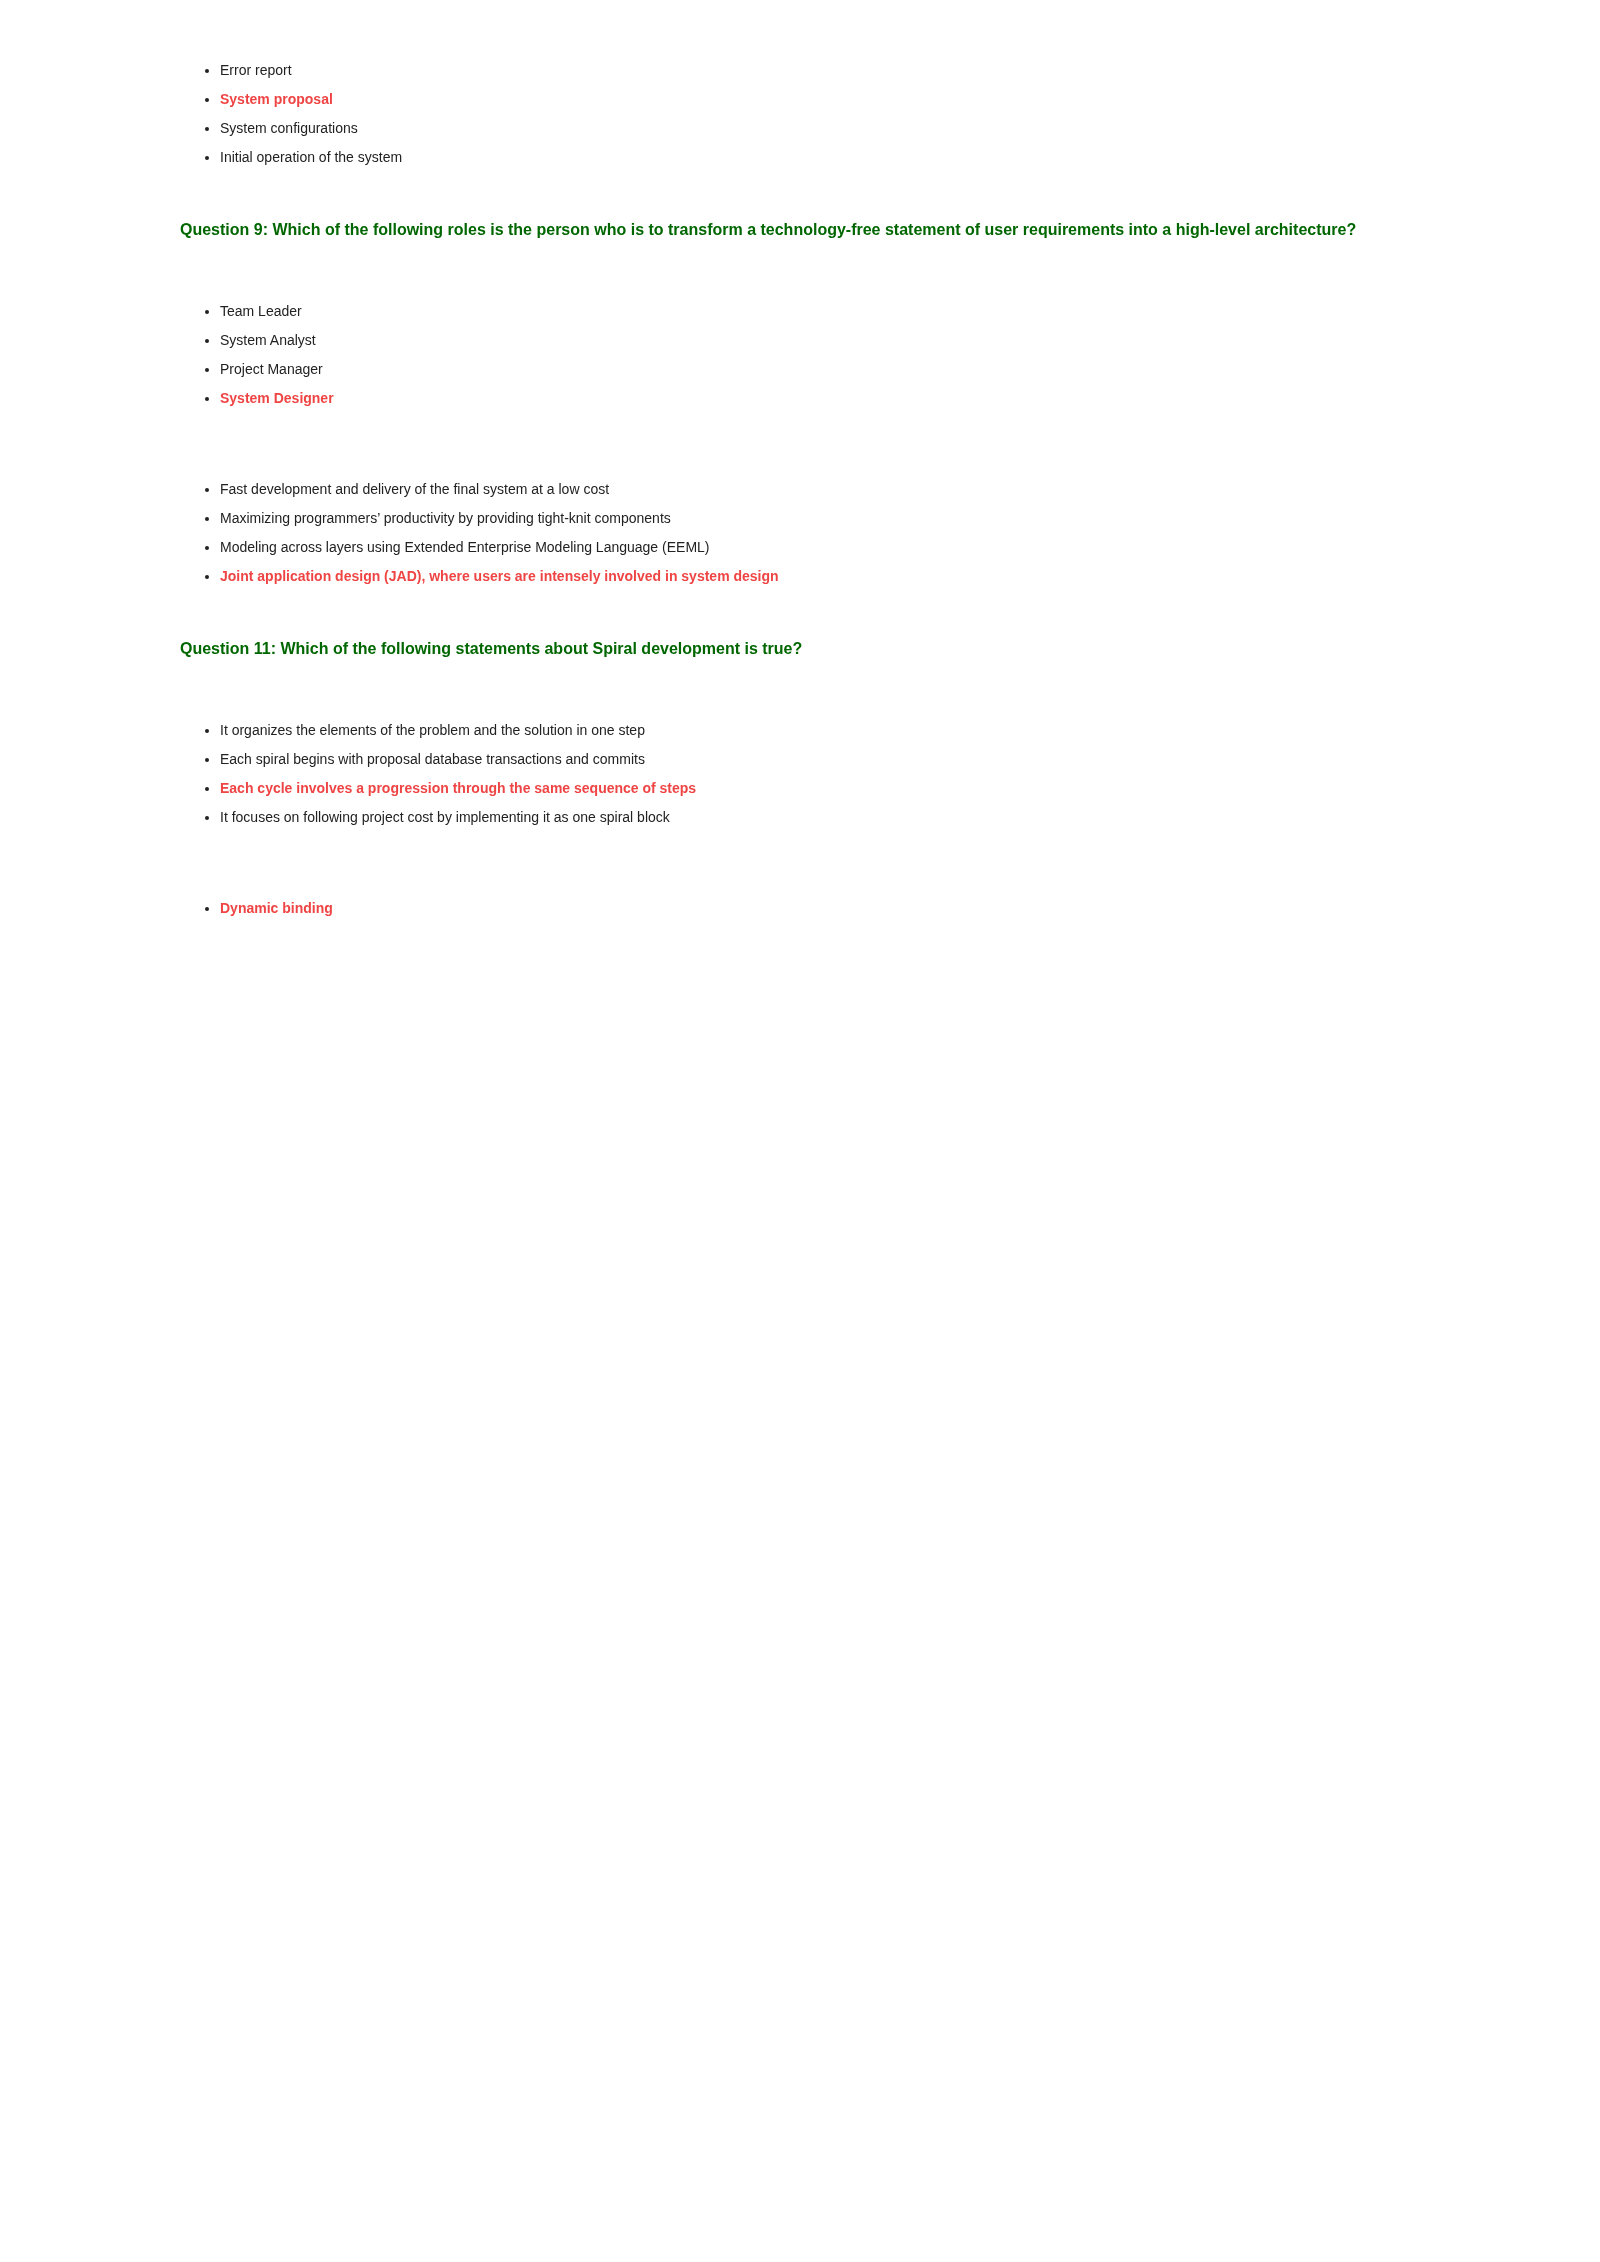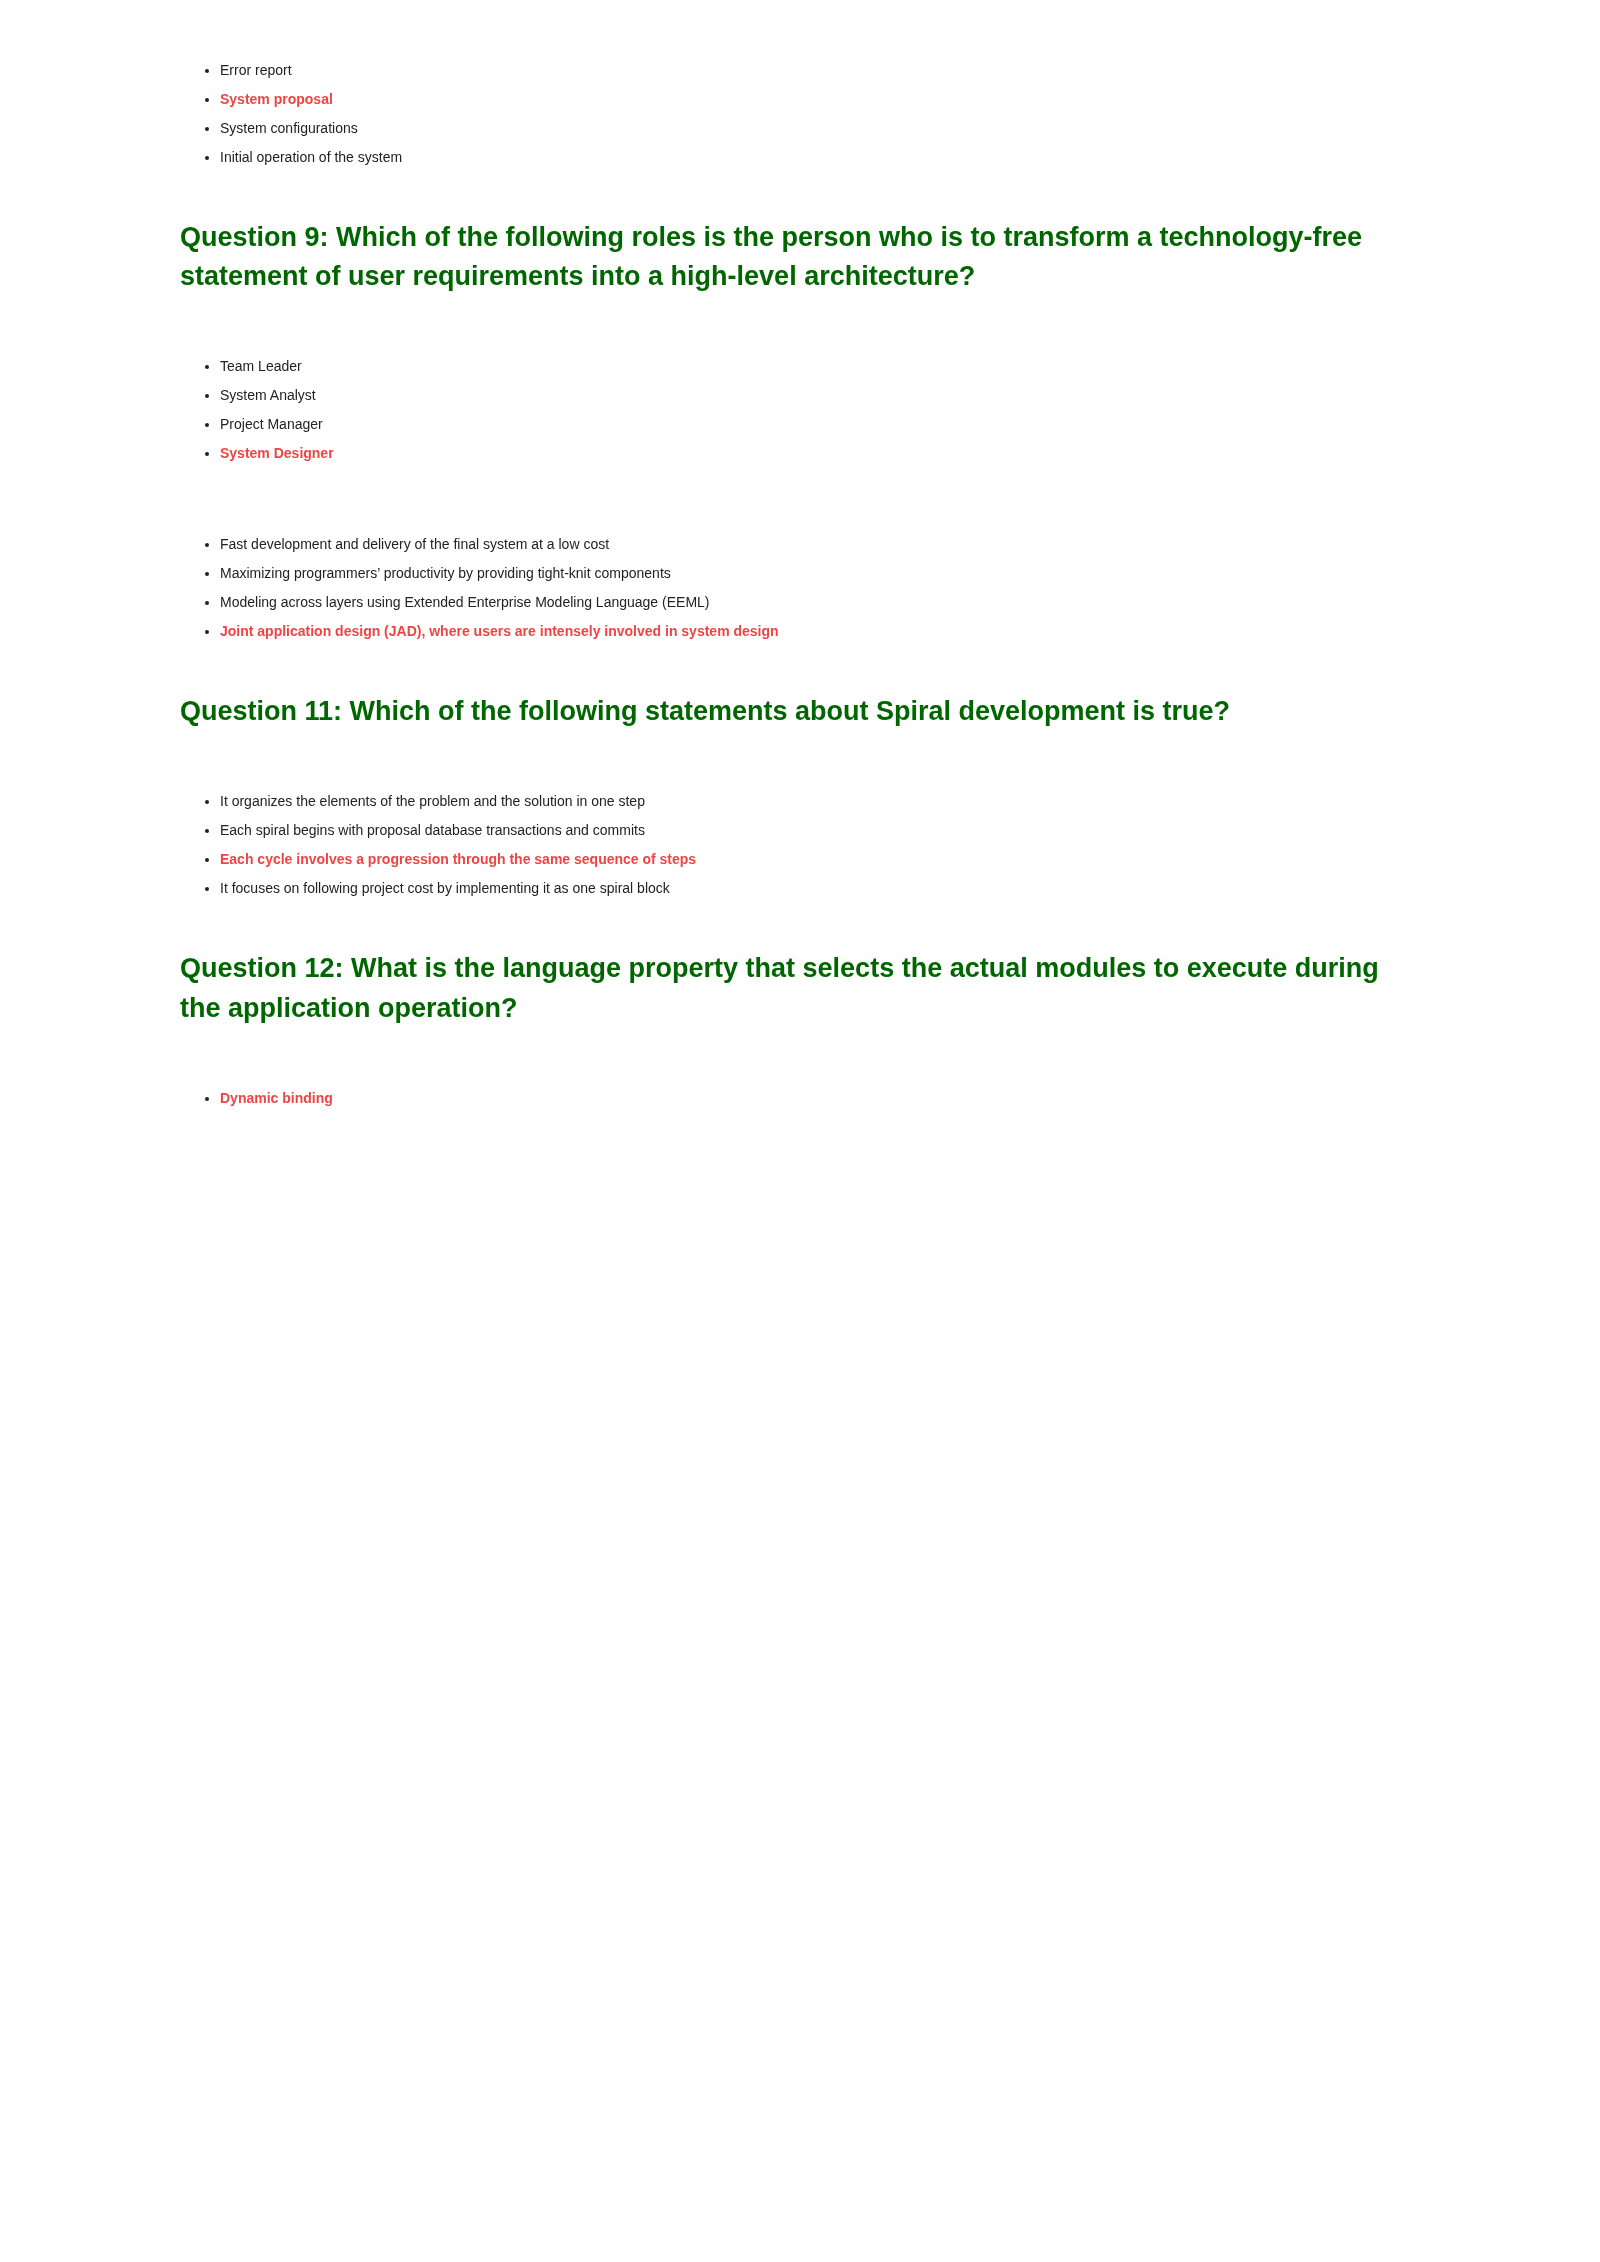--- a/index.html
+++ b/index.html
@@ -35,21 +35,21 @@
     }
 
     .highlight-red {
       color: #ef4444;
       font-weight: bold;
     }
 
     .question-title {
       color: #006600;
       font-weight: bold;
-      font-size: 27px;
+      font-size: 16px;
       line-height: 1.45;
       margin-bottom: 30px;
       margin-top: 50px;
     }
 
     .spacer {
       height: 30px;
     }
   </style>
 </head>
@@ -88,19 +88,18 @@
       <div class="question-title">Question 11: Which of the following statements about Spiral development is true?</div>
       <div class="spacer"></div>
       <ul class="bullet-list">
         <li>It organizes the elements of the problem and the solution in one step</li>
         <li>Each spiral begins with proposal database transactions and commits</li>
         <li><span class="highlight-red">Each cycle involves a progression through the same sequence of steps</span></li>
         <li>It focuses on following project cost by implementing it as one spiral block</li>
       </ul>
     </div>
     <div class="section">
-      <div class="question-title">Question 12: What is the language property that selects the actual modules to execute during the application operation?</div>
       <div class="spacer"></div>
       <ul class="bullet-list">
         <li><span class="highlight-red">Dynamic binding</span></li>
       </ul>
     </div>
   </div>
 
 </body></html>

